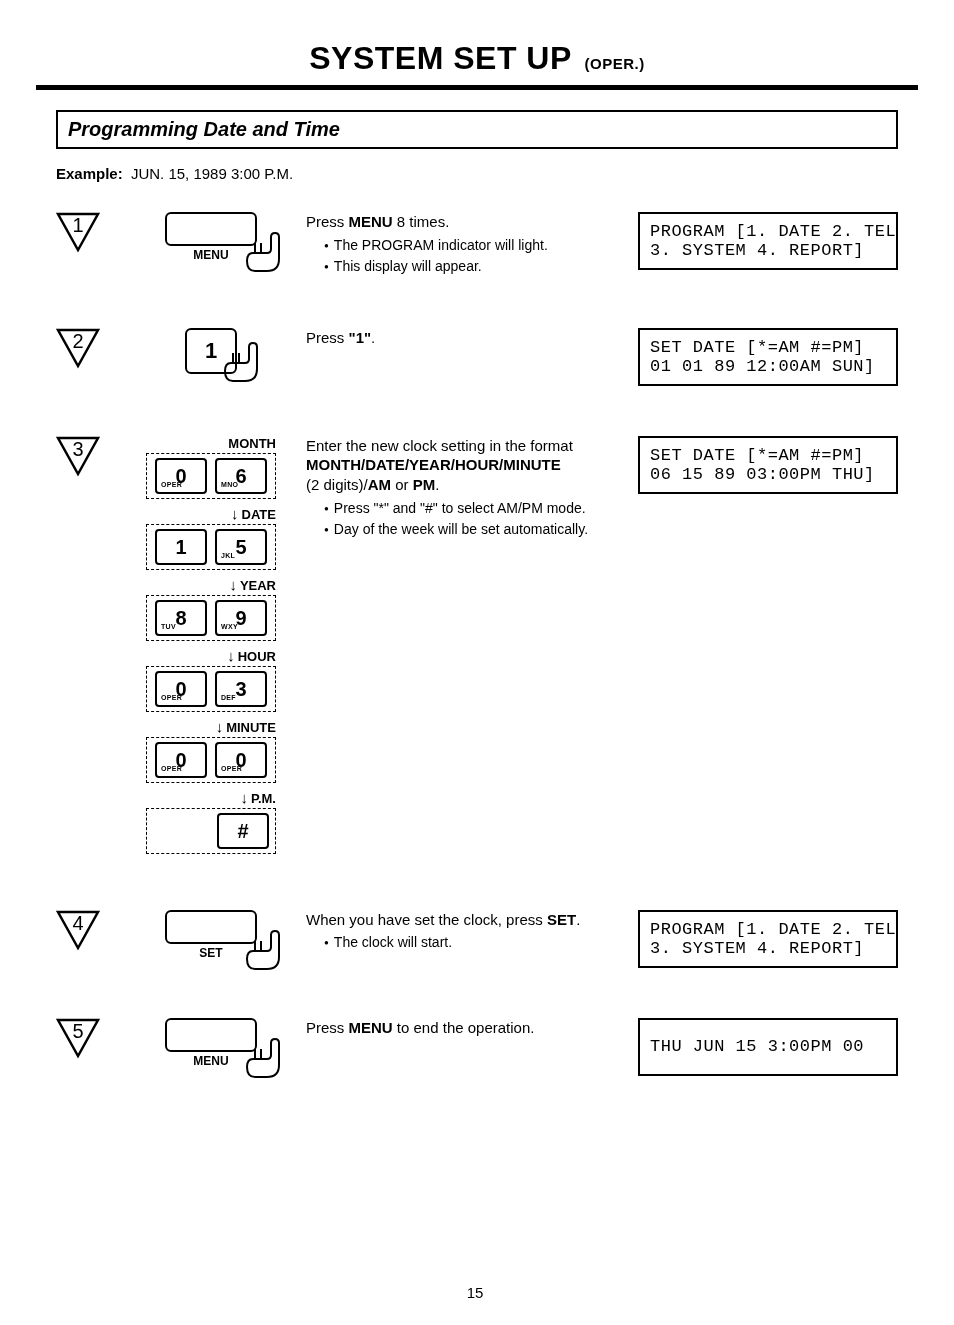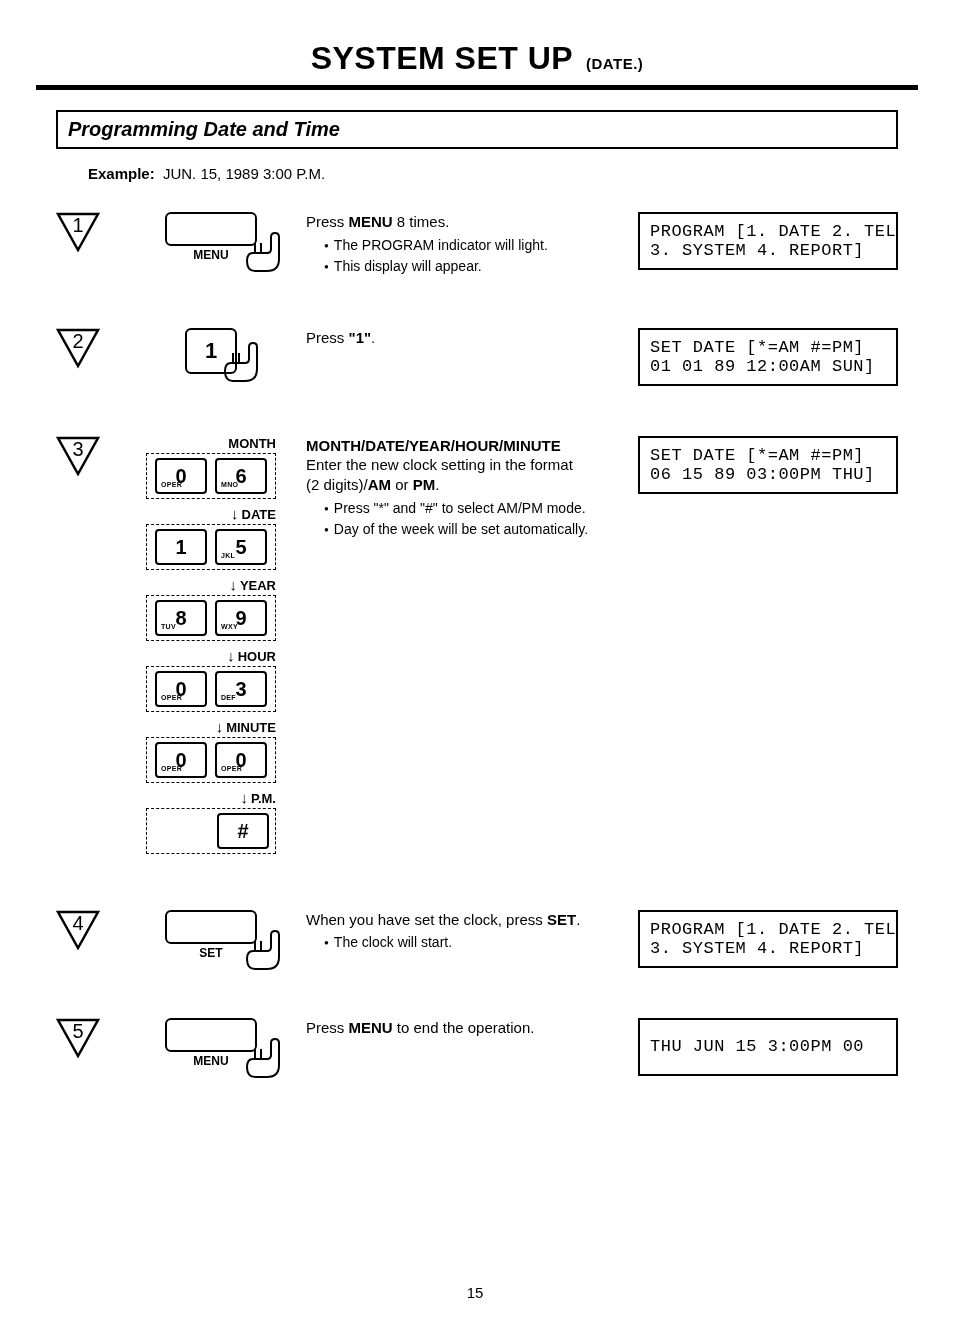--- a/index.html
+++ b/index.html
@@ -3,21 +3,21 @@
 <meta charset="utf-8">
 <style>
   html,body{margin:0;padding:0;background:#fff;color:#000;font-family:Helvetica,Arial,sans-serif;font-size:15px;}
   .page{width:954px;min-height:1325px;margin:0 auto;padding:40px 56px 30px;box-sizing:border-box;position:relative;}
   .title{text-align:center;font-size:32px;font-weight:800;letter-spacing:.5px;}
   .title .cont{font-size:15px;font-weight:800;vertical-align:baseline;margin-left:4px;}
   .thickrule{border:none;border-top:5px solid #000;margin:8px -20px 20px;}
   .section-box{border:2px solid #000;padding:6px 10px;margin:10px 0 16px;}
   .section-title{font-size:20px;font-weight:800;font-style:italic;}
   .example{font-size:15px;margin:12px 0 30px;}
-  .example b{font-weight:800;margin-left:32px;}
+  .example b{font-weight:800;}
 
   .step{display:flex;align-items:flex-start;margin:0 0 50px;}
   .stepnum{width:60px;flex:none;}
   .tri{display:inline-block;position:relative;line-height:0;}
   .tri svg{width:44px;height:40px;overflow:visible;}
   .col-key{width:190px;flex:none;display:flex;flex-direction:column;align-items:center;}
   .col-txt{flex:1;padding-right:20px;}
   .col-lcd{width:260px;flex:none;}
 
   
@@ -51,21 +51,21 @@
 
   .pagenum{position:absolute;bottom:24px;left:0;right:4px;text-align:center;font-size:15px;}
 </style>
 </head>
 <body>
 
 <div class="page">
 
   <div class="title">
     <span>SYSTEM SET UP</span>
-    <span class="cont">(DATE.)</span>
+    <span class="cont">(OPER.)</span>
   </div>
   <hr class="thickrule">
 
   <div class="section-box">
     <div class="section-title">Programming Date and Time</div>
   </div>
 
   <div class="example">
     <b>Example:</b>
     <span style="margin-left:4px;text-align:right;">JUN. 15, 1989 3:00 P.M.</span>
@@ -222,22 +222,22 @@
             <div class="kp-row single">
               <div class="key">
                 <span class="big">#</span>
               </div>
             </div>
           </div>
         </div>
     </div>
     <div class="col-txt">
       <div class="body-txt">
+        <div>Enter the new clock setting in the format</div>
         <div><b>MONTH/DATE/YEAR/HOUR/MINUTE</b></div>
-        <div>Enter the new clock setting in the format</div>
         <div>
           <span>(2 digits)/</span><b>AM</b><span> or </span><b>PM</b><span>.</span>
         </div>
       </div>
       <ul class="bullets">
         <li>Press "*" and "#" to select AM/PM mode.</li>
         <li>Day of the week will be set automatically.</li>
       </ul>
     </div>
     <div class="col-lcd">

